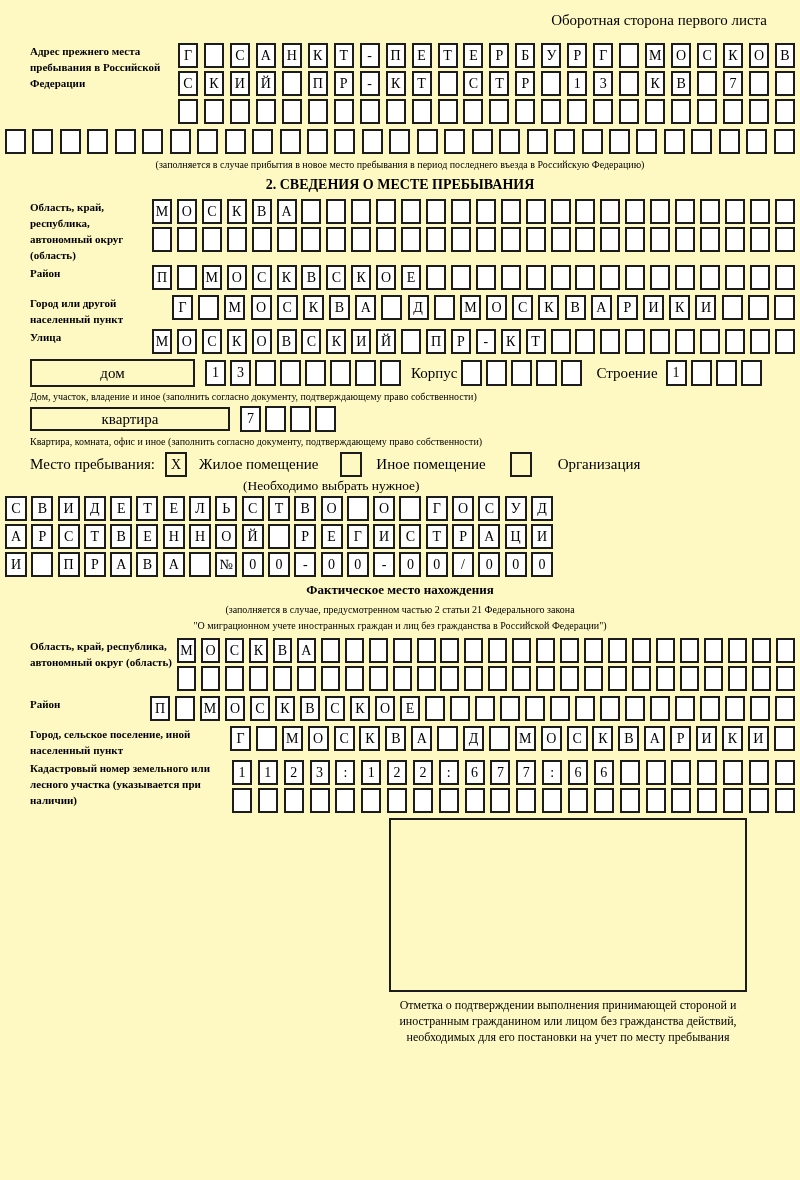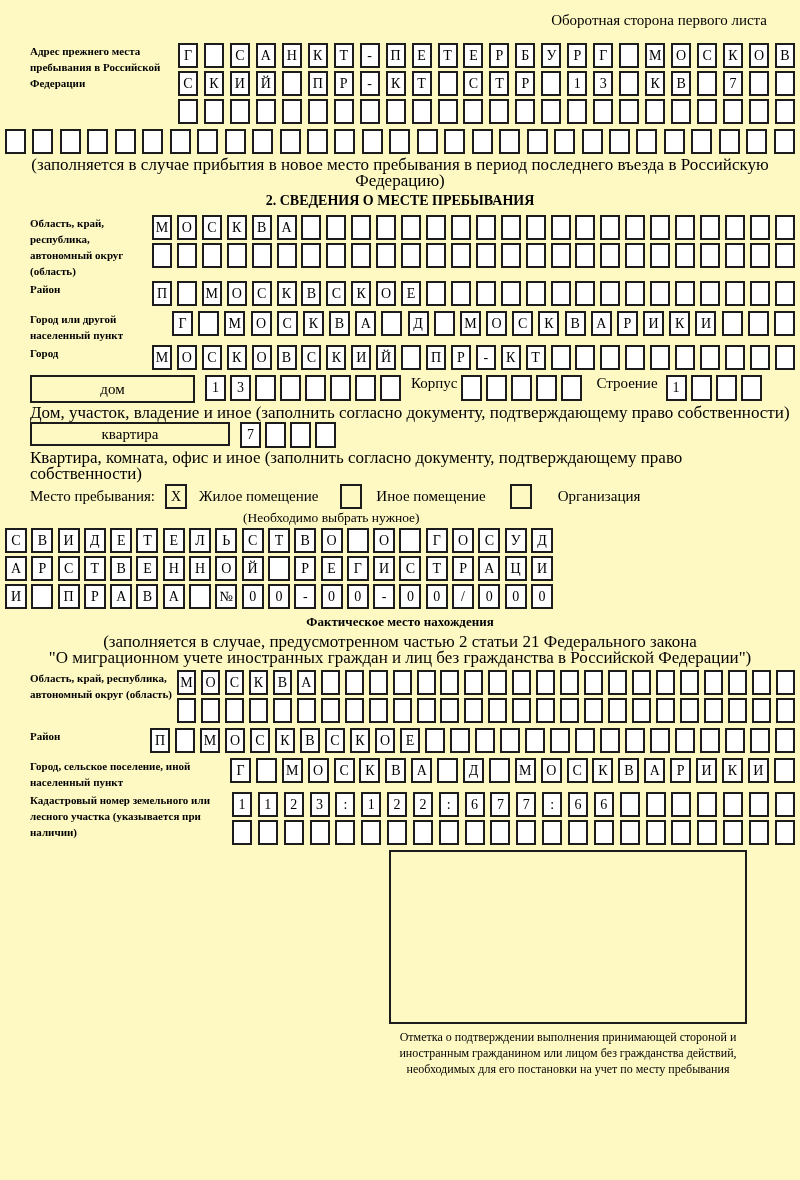--- a/index.html
+++ b/index.html
@@ -35,29 +35,29 @@
   .lw-doc   { flex:0 0 242px; }
   .g-freg   { width:618px; } .g-freg .cell { width:19px; }
   .lw-freg  { flex:0 0 172px; }
   .g-fdis   { width:645px; } .g-fdis .cell { width:20px; }
   .lw-fdis  { flex:0 0 145px; }
   .g-fcity  { width:565px; } .g-fcity .cell { width:21px; }
   .lw-fcity { flex:0 0 225px; }
   .g-cad    { width:563px; } .g-cad .cell  { width:20px; }
   .lw-cad   { flex:0 0 227px; }
 
-  .note { font-size:17px; line-height:16px; }
+  .note { font-size:10px; line-height:16px; }
   .note-center { text-align:center; }
   .note-left { padding-left:25px; }
 
   .h-section { font-size:14px; font-weight:bold; text-align:center; margin:4px 0 6px 0; }
   .h-fact { font-size:13px; font-weight:bold; text-align:center; margin:2px 0 4px 0; }
 
   
-  .houserow { display:flex; margin:1px 0 2px 0; }
+  .houserow { display:flex; align-items:center; margin:1px 0 2px 0; }
   .labelbox {
     border:2px solid #1c1c1c; height:28px; display:flex; align-items:center;
     justify-content:center; font-size:15px;
   }
   .housebox { width:165px; margin-left:25px; }
   .aptbox { width:200px; margin-left:25px; height:24px; }
   .minirow { display:flex; gap:4px; }
   .minirow .cell { width:21px; height:26px; }
   .inline-lbl { font-size:15px; }
 
@@ -321,21 +321,21 @@
           <span class="cell">К</span>
           <span class="cell">И</span>
           <span class="cell"></span>
           <span class="cell"></span>
           <span class="cell"></span>
         </div>
     </div>
   </div>
 
   <div class="field">
-    <div class="flabel lw-reg">Город</div>
+    <div class="flabel lw-reg">Улица</div>
     <div class="fgrids">
       <div class="cellrow g-reg">
           <span class="cell">М</span>
           <span class="cell">О</span>
           <span class="cell">С</span>
           <span class="cell">К</span>
           <span class="cell">О</span>
           <span class="cell">В</span>
           <span class="cell">С</span>
           <span class="cell">К</span>

